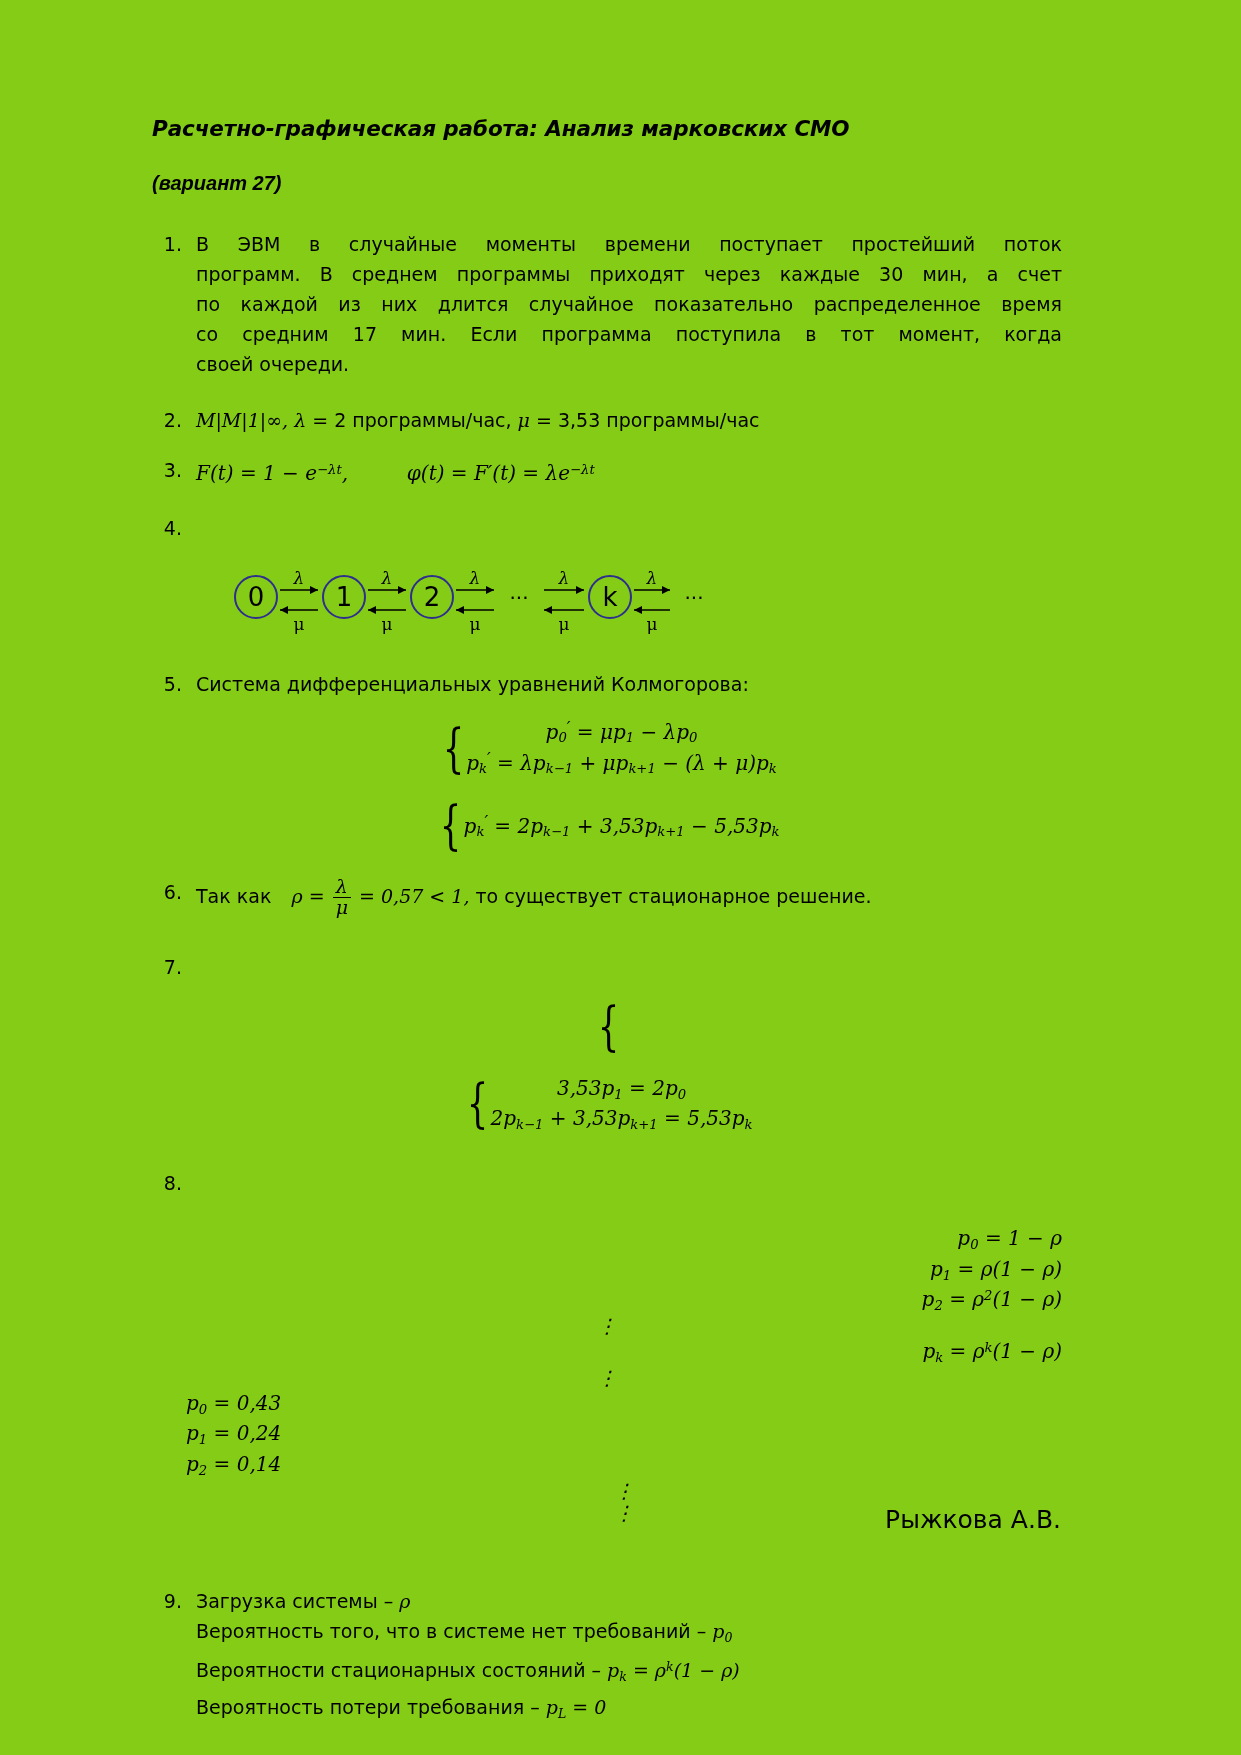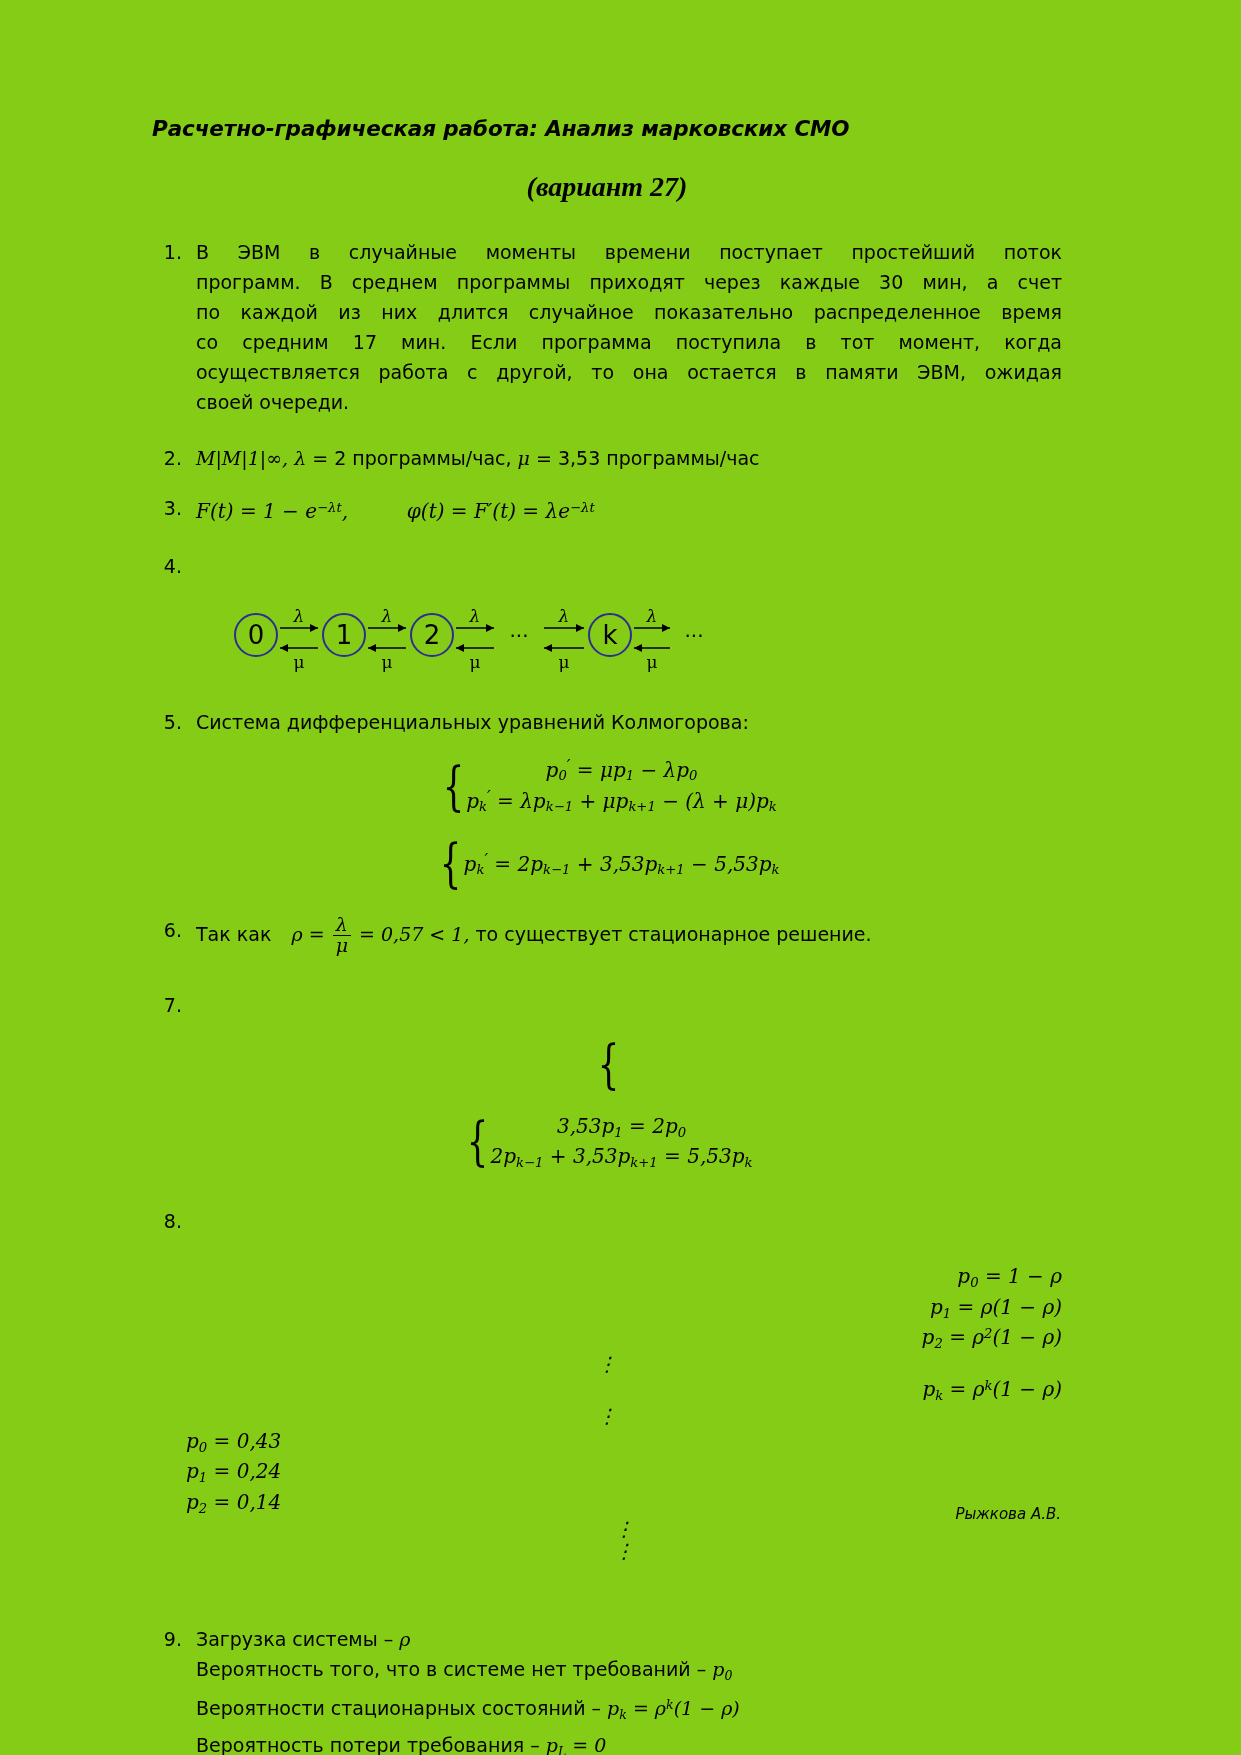--- a/index.html
+++ b/index.html
@@ -28,27 +28,26 @@
     font-family: "DejaVu Sans", sans-serif;
     font-weight: bold;
     font-style: italic;
     font-size: 21.5px;
     letter-spacing: -0.1px;
     line-height: 1.0;
     margin: 0 0 0 0;
     white-space: nowrap;
   }
   .doc-subtitle {
-    font-family: Liberation Serif, serif;
+    font-family: Liberation Sans, sans-serif;
     font-weight: bold;
     font-style: italic;
-    font-size: 28px;
+    font-size: 20px;
     line-height: 1.0;
     margin: 33px 0 0 0;
-    text-align: center;
   }
 
   
   .item {
     position: relative;
     display: flex;
     margin-top: 30px;
   }
   .item-num {
     width: 44px;
@@ -153,44 +152,42 @@
     font-size: 19px;
     line-height: 30px;
     font-family: "DejaVu Sans", sans-serif;
   }
 
   
   .signature {
     position: absolute;
     right: 0;
     top: 1505px;
-    font-size: 15px;
+    font-size: 25px;
     font-family: "DejaVu Sans", sans-serif;
     white-space: nowrap;
-    font-style: italic;
   }
 </style>
 </head>
 <body>
 
 <div class="page">
   <div class="content">
 
     <div class="doc-title">Расчетно-графическая работа: Анализ марковских СМО</div>
     <div class="doc-subtitle">(вариант 27)</div>
 
     <div class="item" style="margin-top:36px;">
       <div class="item-num">1.</div>
       <div class="item-body">
         <div class="para-justify">
           <div style="text-align:justify;text-align-last:justify;">В ЭВМ в случайные моменты времени поступает простейший поток</div>
           <div style="text-align:justify;text-align-last:justify;">программ. В среднем программы приходят через каждые 30 мин, а счет</div>
           <div style="text-align:justify;text-align-last:justify;">по каждой из них длится случайное показательно распределенное время</div>
           <div style="text-align:justify;text-align-last:justify;">со средним 17 мин. Если программа поступила в тот момент, когда</div>
-          <div style="text-align:justify;text-align-last:justify;">осуществляется работа с другой, то она остается в памяти ЭВМ, ожидая</div>
           <div class="lastline">своей очереди.</div>
         </div>
       </div>
     </div>
 
     <div class="item" style="margin-top:26px;">
       <div class="item-num">2.</div>
       <div class="item-body">
         <span class="m">M|M|1|∞,</span>
         <span class="mu">λ</span>

